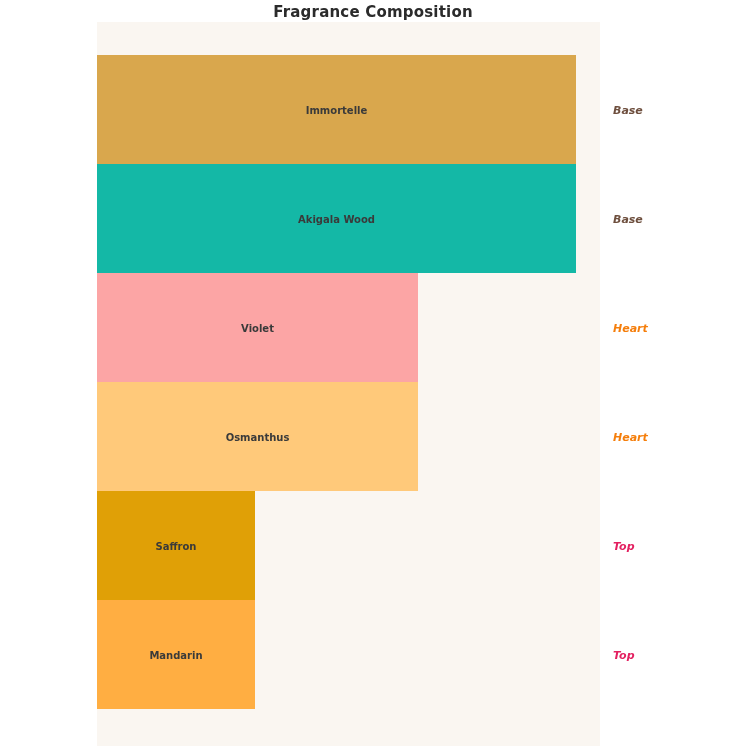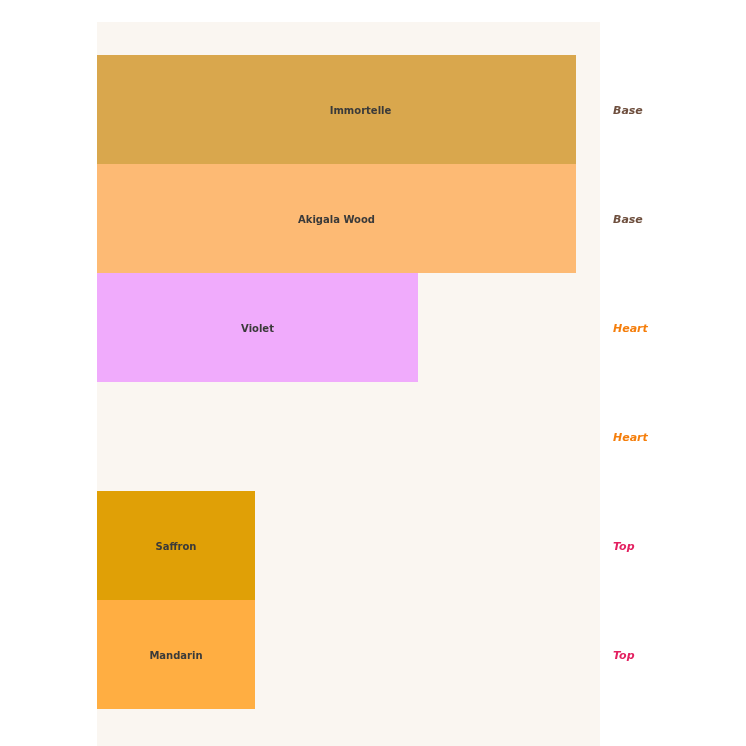--- a/index.html
+++ b/index.html
@@ -71,31 +71,35 @@
     white-space: nowrap;
     transform: translateY(-50%);
     font-style: italic;
   }
 </style>
 </head>
 <body>
 
 <div id="chart-root">
 
+  <div id="chart-title">Fragrance Composition</div>
 
   <div id="plot-area">
 
   <div class="bar" style="top: 33px; height: 109px; width: 479px; background: rgb(217, 167, 77);">
-        <div class="bar-label" style="color: rgb(58, 58, 58); padding-left: 24px;">Immortelle</div>
+        <div class="bar-label" style="color: rgb(58, 58, 58);">Immortelle</div>
       </div>
-      <div class="bar" style="top: 142px; height: 109px; width: 479px; background: #fdba74;">
+      <div class="bar" style="top: 142px; height: 109px; width: 479px; background: #14b8a6;">
         <div class="bar-label" style="color: rgb(58, 58, 58);">Akigala Wood</div>
       </div>
-      <div class="bar" style="top: 251px; height: 109px; width: 321px; background: #f0abfc;">
+      <div class="bar" style="top: 251px; height: 109px; width: 321px; background: #fca5a5;">
         <div class="bar-label" style="color: rgb(58, 58, 58);">Violet</div>
+      </div>
+      <div class="bar" style="top: 360px; height: 109px; width: 321px; background: rgb(255, 201, 122);">
+        <div class="bar-label" style="color: rgb(58, 58, 58);">Osmanthus</div>
       </div>
       <div class="bar" style="top: 578px; height: 109px; width: 158px; background: rgb(255, 174, 66);">
         <div class="bar-label" style="color: rgb(58, 58, 58);">Mandarin</div>
       </div>
       <div class="bar" style="top: 469px; height: 109px; width: 158px; background: rgb(224, 160, 6);">
         <div class="bar-label" style="color: rgb(58, 58, 58);">Saffron</div>
       </div>
     </div>
 
   <div id="note-labels">

